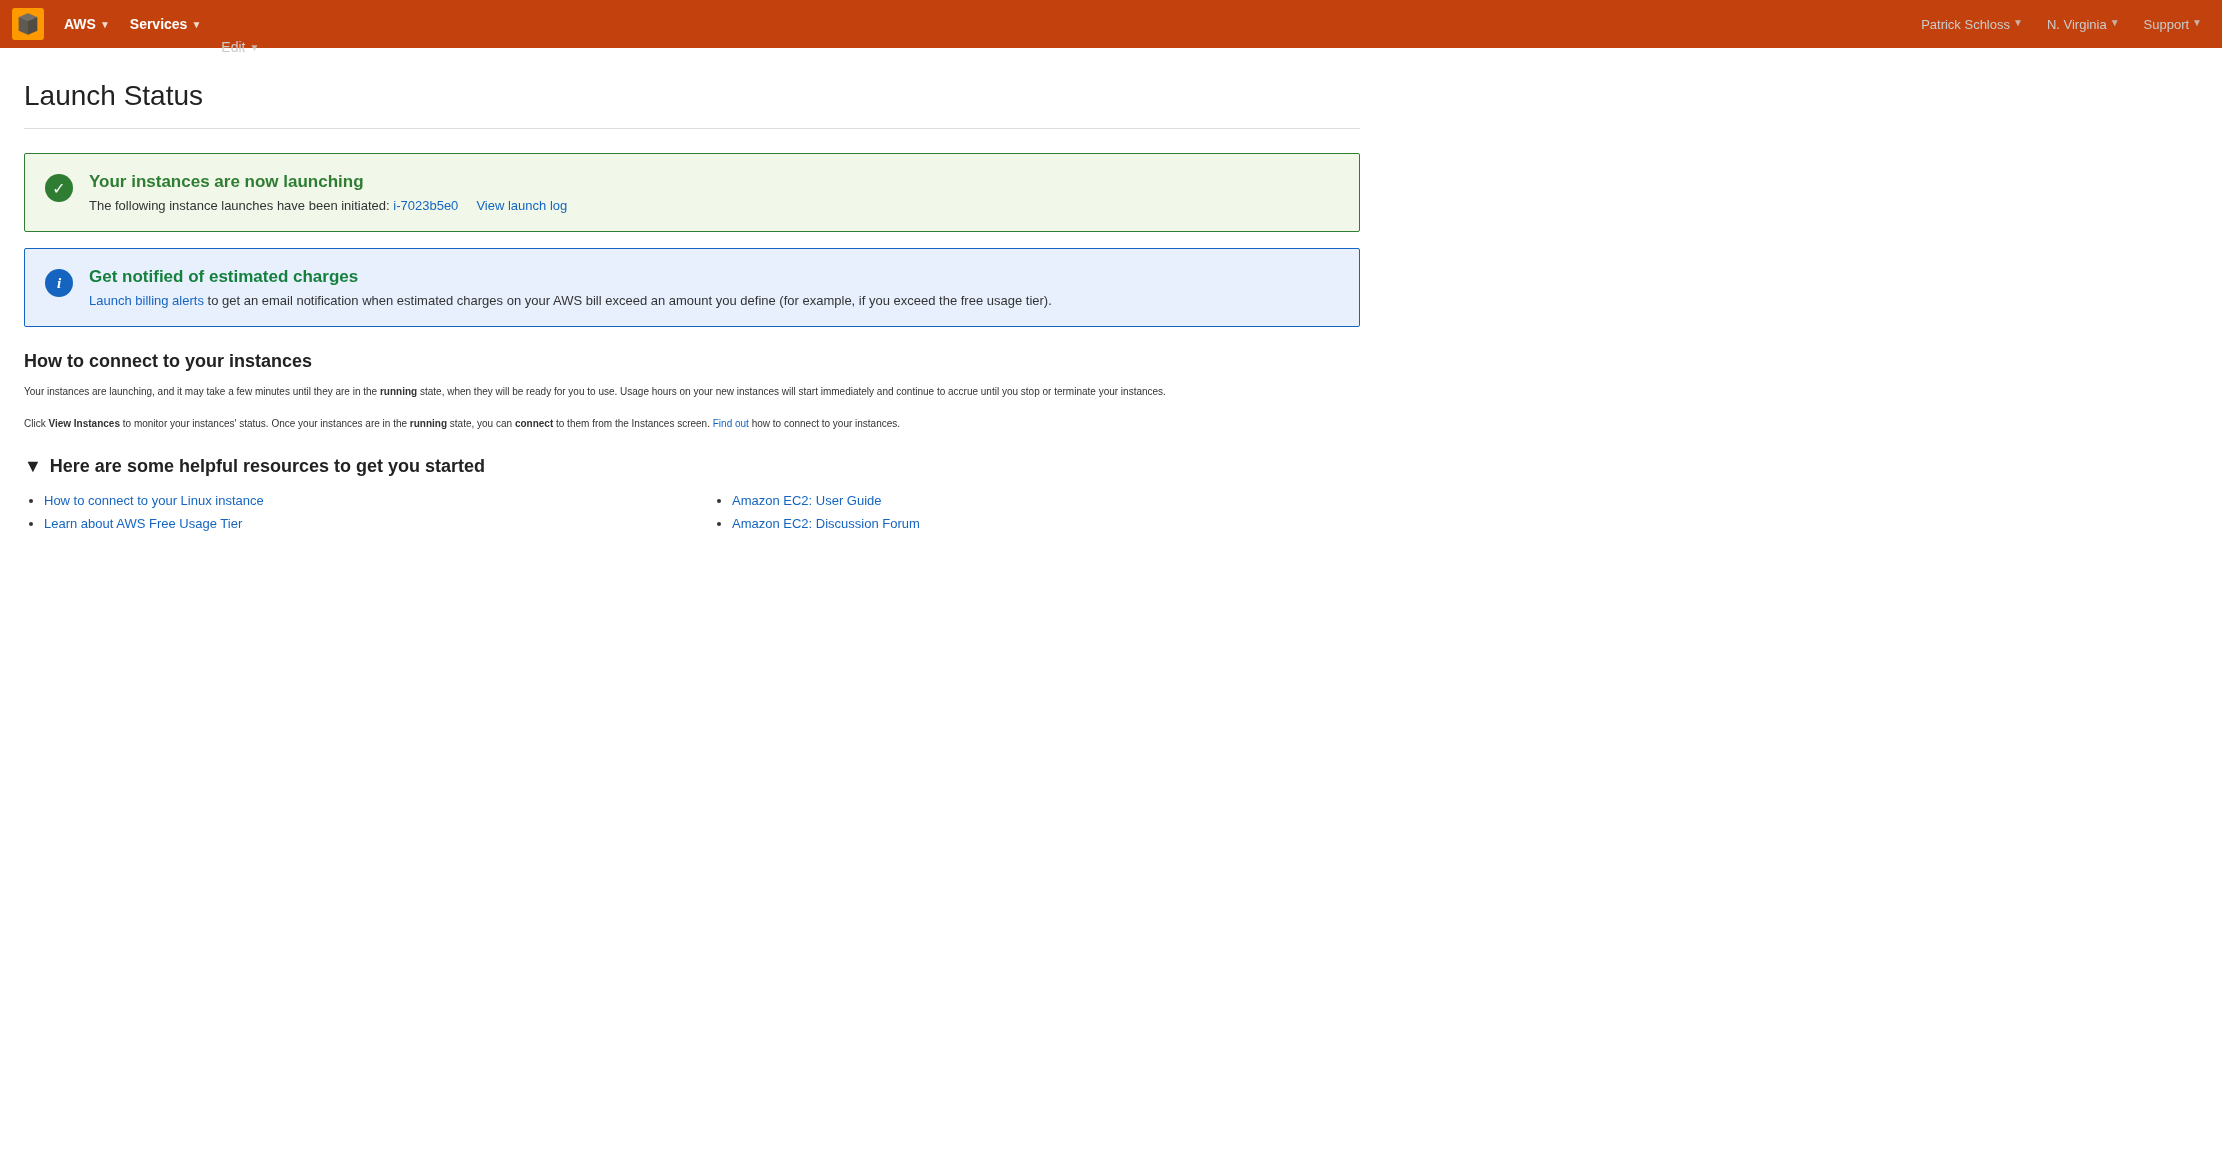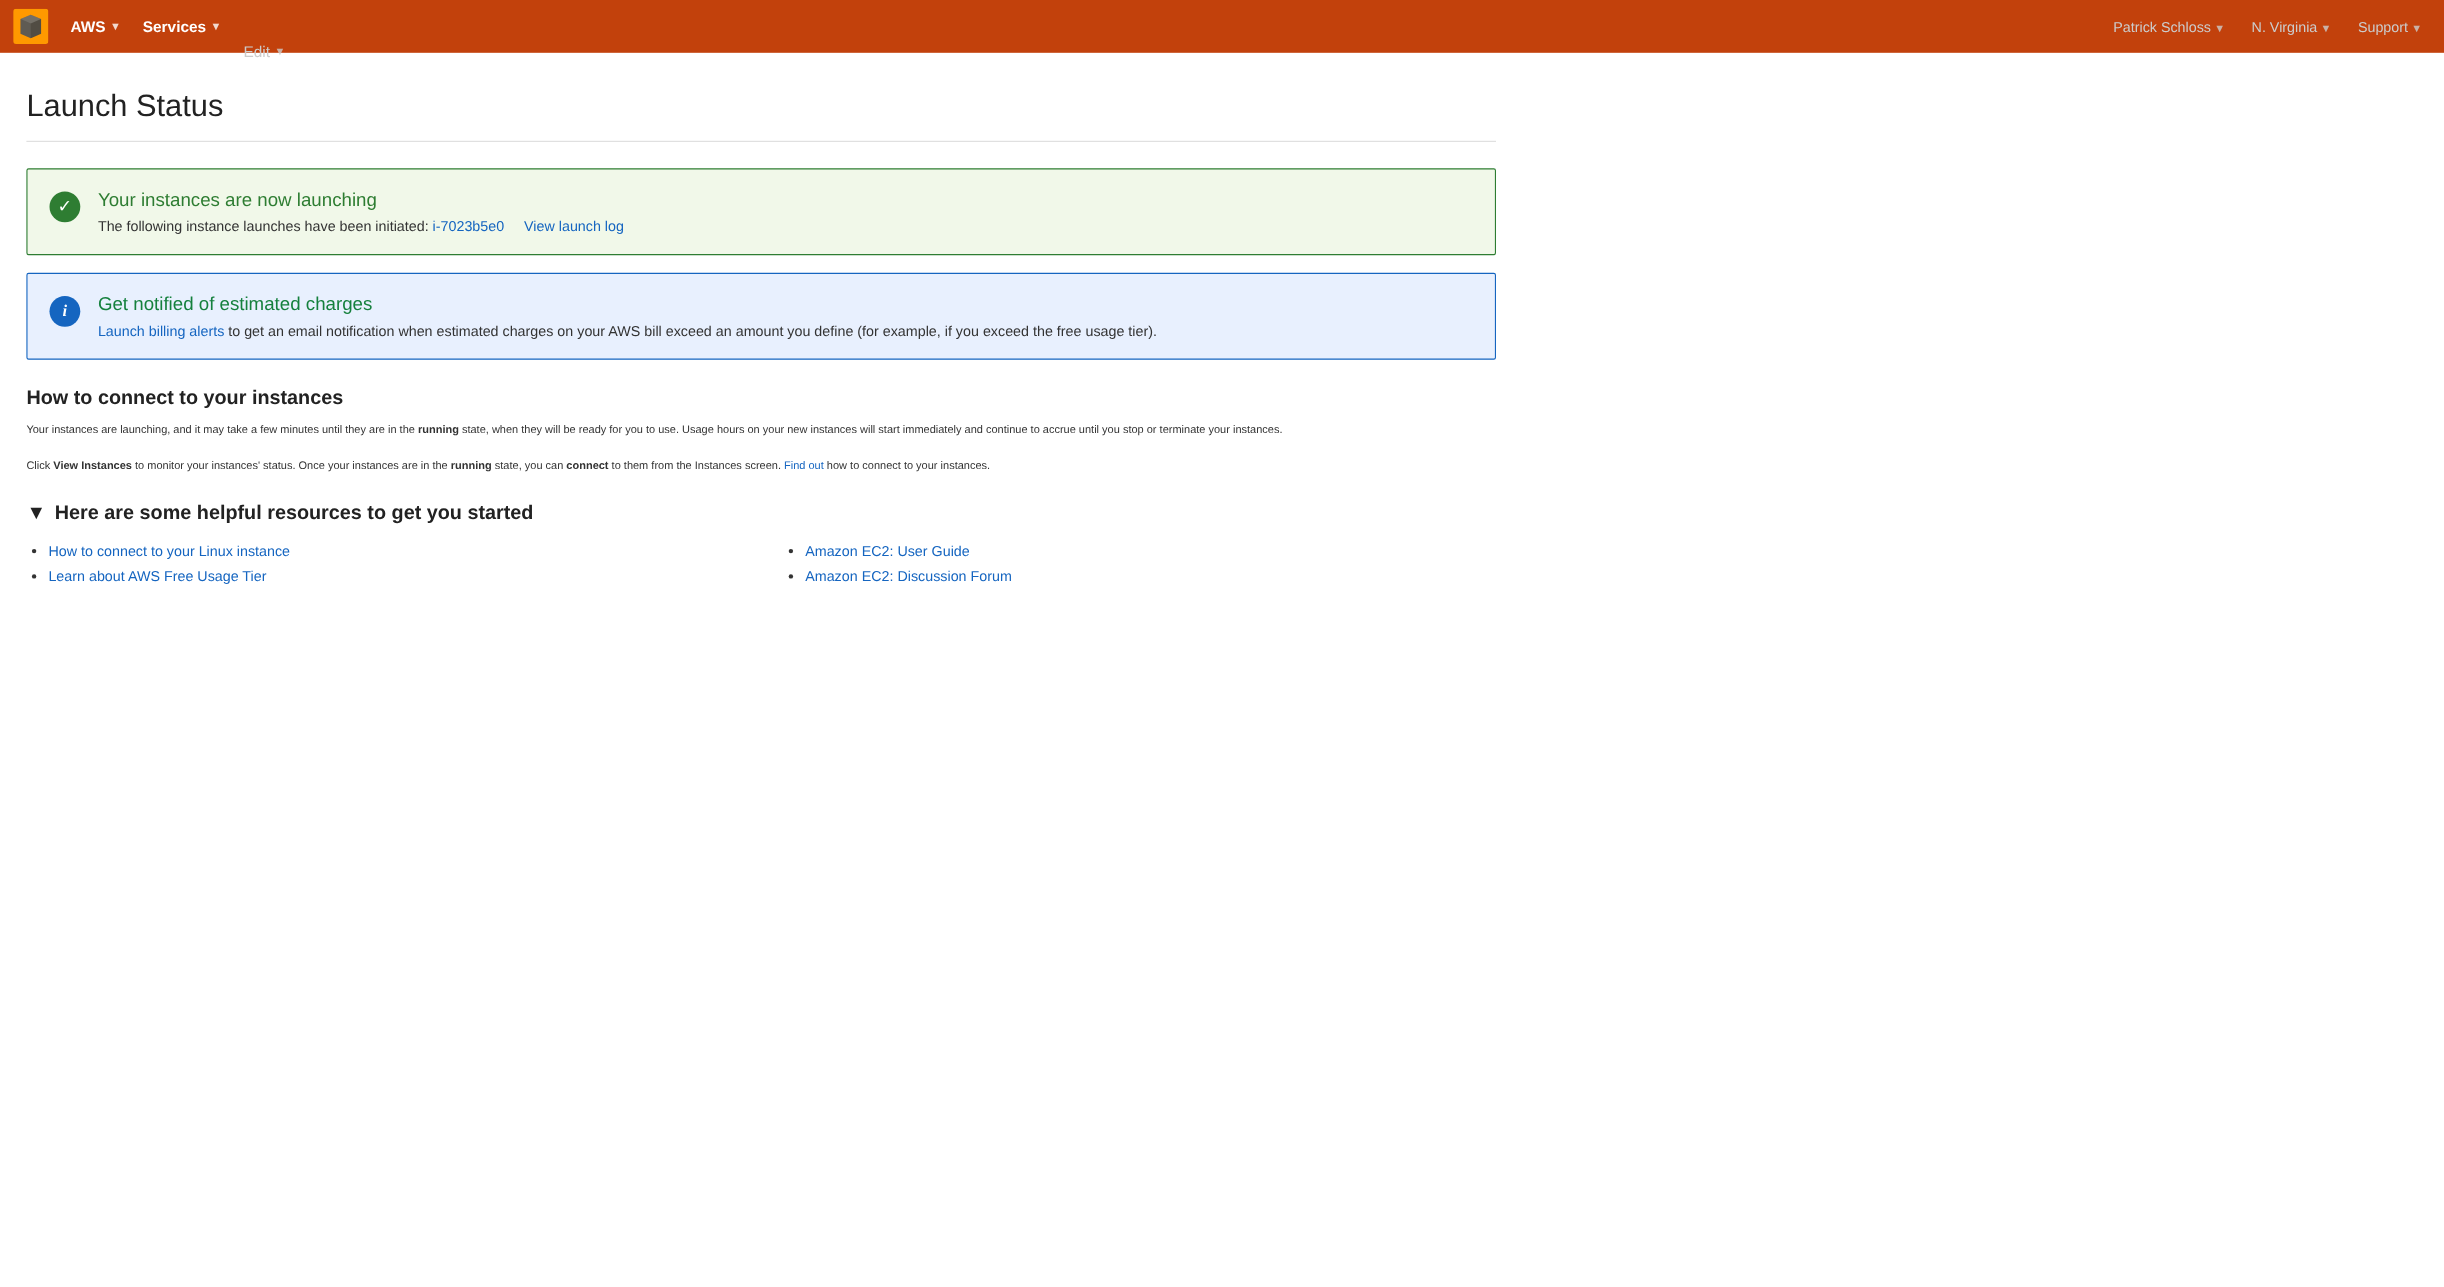--- a/index.html
+++ b/index.html
@@ -45,21 +45,21 @@
     }
     .nav-btn.services { font-weight: bold; }
     .nav-btn.edit { color: #ccc; font-weight: normal; margin-top: 46px; }
     .nav-btn-right {
       color: #ccc;
       background: none;
       border: none;
       font-size: 13px;
       cursor: pointer;
       display: flex;
-      align-items: flex-end;
+      align-items: flex-start;
       gap: 3px;
       padding: 6px 8px;
     }
     .chevron {
       font-size: 10px;
       opacity: 0.8;
     }
 
     
     .main-content {
@@ -128,21 +128,21 @@
       font-size: 15px;
       font-weight: bold;
       font-style: italic;
       font-family: Georgia, serif;
     }
 
     .alert-content {}
     .alert-title {
       font-size: 17px;
       color: #2e7d32;
-      font-weight: normal;
+      font-weight: bold;
       margin-bottom: 6px;
     }
     .alert-title.info-title {
       color: #15803d;
     }
     .alert-text {
       font-size: 13px;
       color: #333;
     }
     .alert-link {

